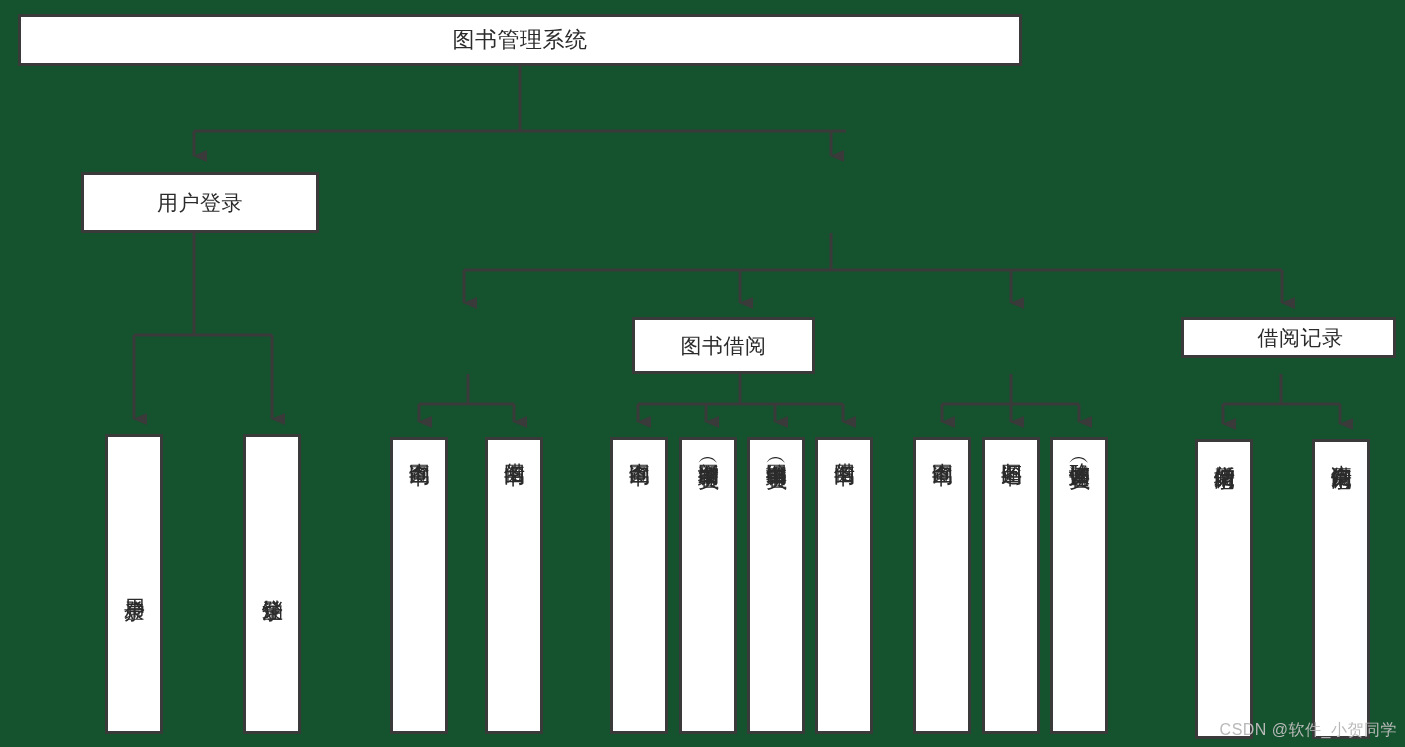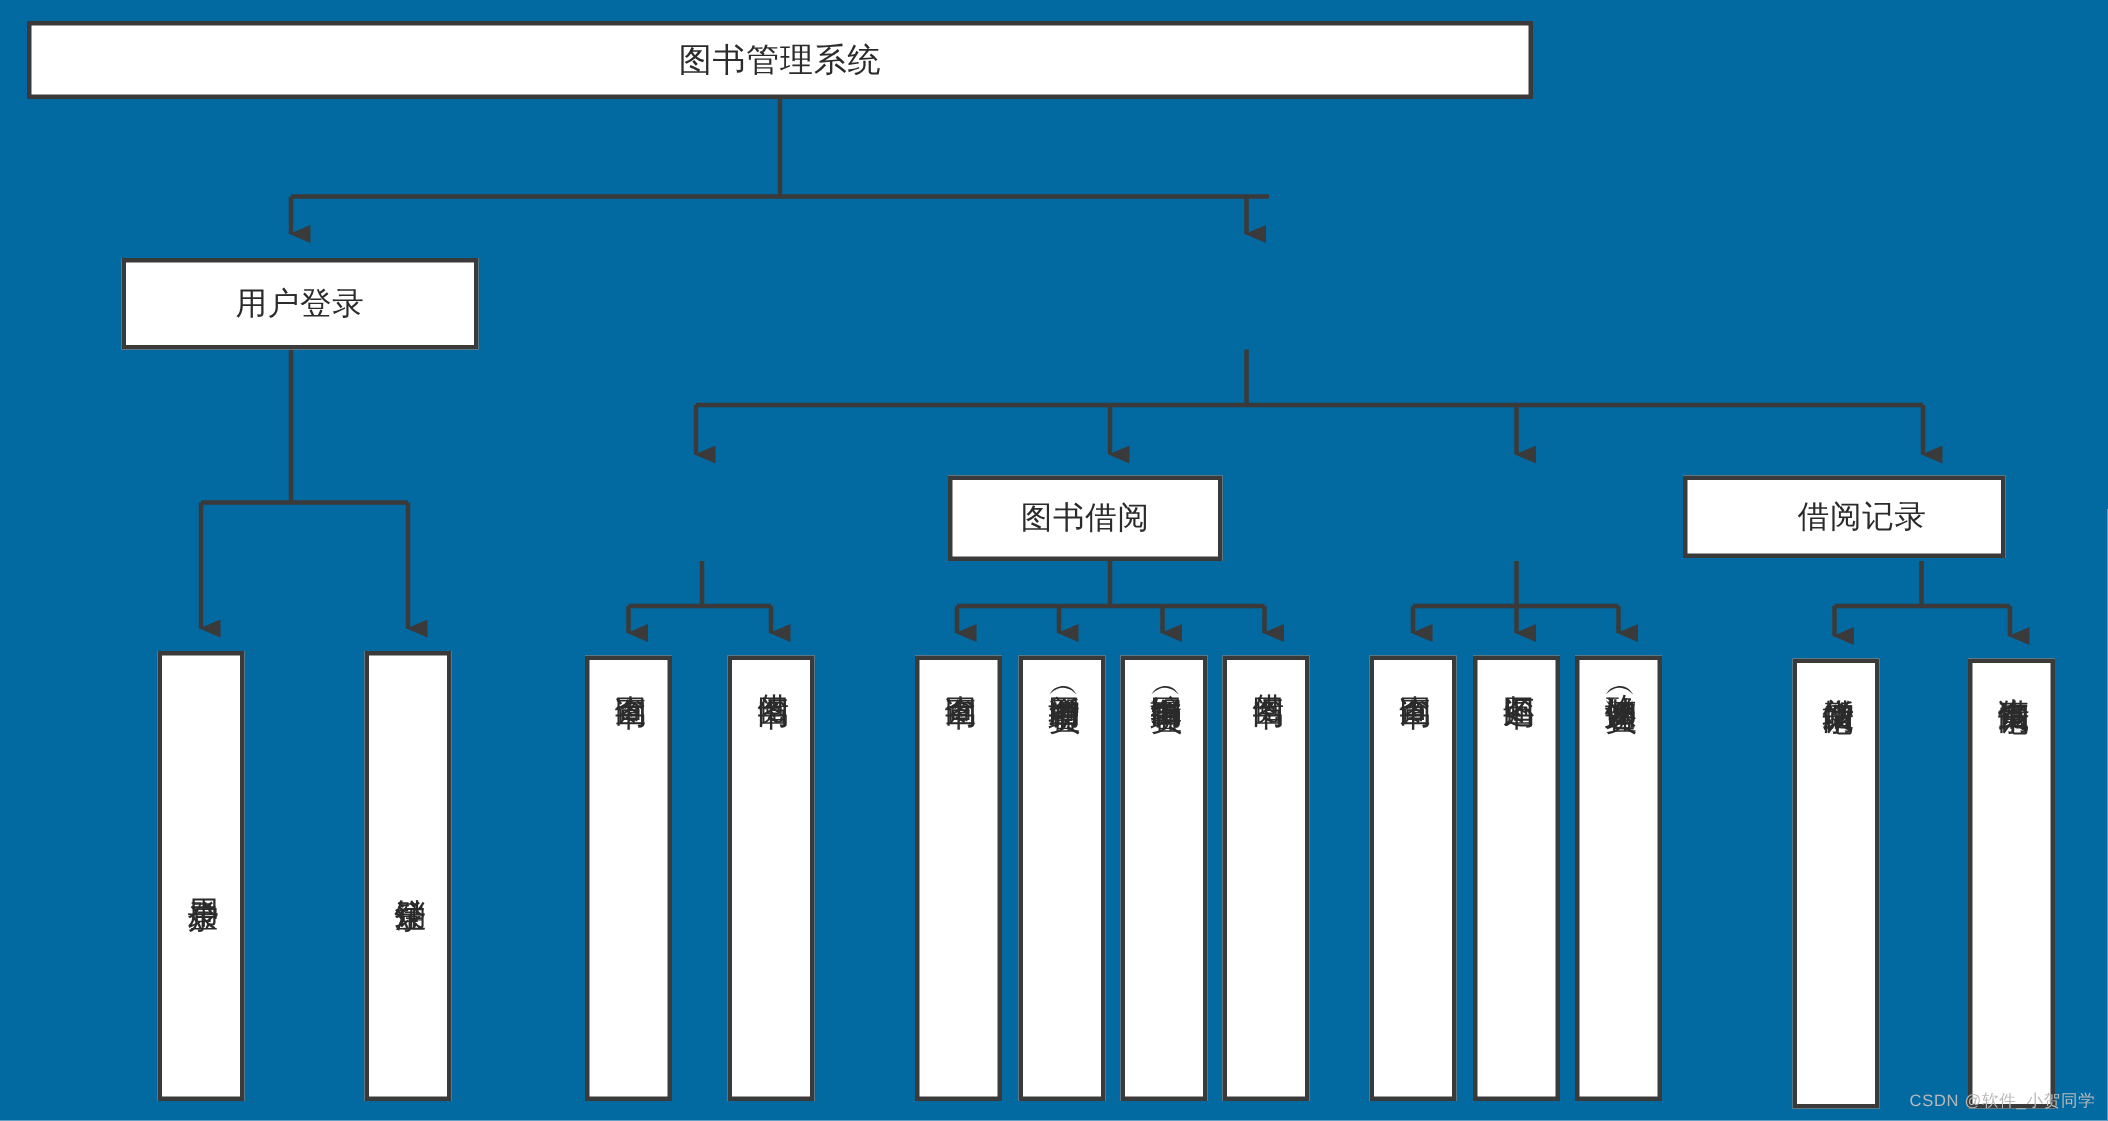--- a/index.html
+++ b/index.html
@@ -11,21 +11,21 @@
     width: 1405px;
     height: 747px;
     font-family: "Liberation Sans", "DejaVu Sans", sans-serif;
     overflow: hidden;
     position: relative;
   }
   #diagram-root {
     position: relative;
     width: 1405px;
     height: 747px;
-    background: #0369a1;
+    background: #14532d;
     text-decoration: underline;
   }
   svg.connectors {
     position: absolute;
     left: 0;
     top: 0;
     width: 1405px;
     height: 747px;
     pointer-events: none;
   }
@@ -64,21 +64,21 @@
     align-items: center;
     padding-top: 0;
   }
   #root-node .node-label {
     font-size: 22px;
   }
   .watermark {
     position: absolute;
     right: 8px;
     bottom: 6px;
-    font-size: 11px;
+    font-size: 16px;
     color: #b9b9b9;
     letter-spacing: 0.5px;
     white-space: nowrap;
     user-select: none;
   }
 </style>
 </head>
 <body>
 
 <div id="diagram-root">
@@ -137,21 +137,21 @@
     <span class="node-label">图书管理系统</span>
   </div>
 
   <div class="node node-h" style="left:81px; top:172px; width:238px; height:61px;">
     <span class="node-label">用户登录</span>
   </div>
 
   <div class="node node-h" style="left:632px; top:317px; width:183px; height:57px;">
     <span class="node-label">图书借阅</span>
   </div>
-  <div class="node node-h" style="left:1122px; top:317px; width:215px; height:55px;padding-left:24px;">
+  <div class="node node-h" style="left:1181px; top:317px; width:215px; height:41px;padding-left:24px;">
     <span class="node-label">借阅记录</span>
   </div>
 
   <div class="node node-v center-v" style="left:105px; top:434px; width:58px; height:300px;">
     <span class="node-label">用户登录</span>
   </div>
   <div class="node node-v center-v" style="left:243px; top:434px; width:58px; height:300px;">
     <span class="node-label">注销登录</span>
   </div>
 

